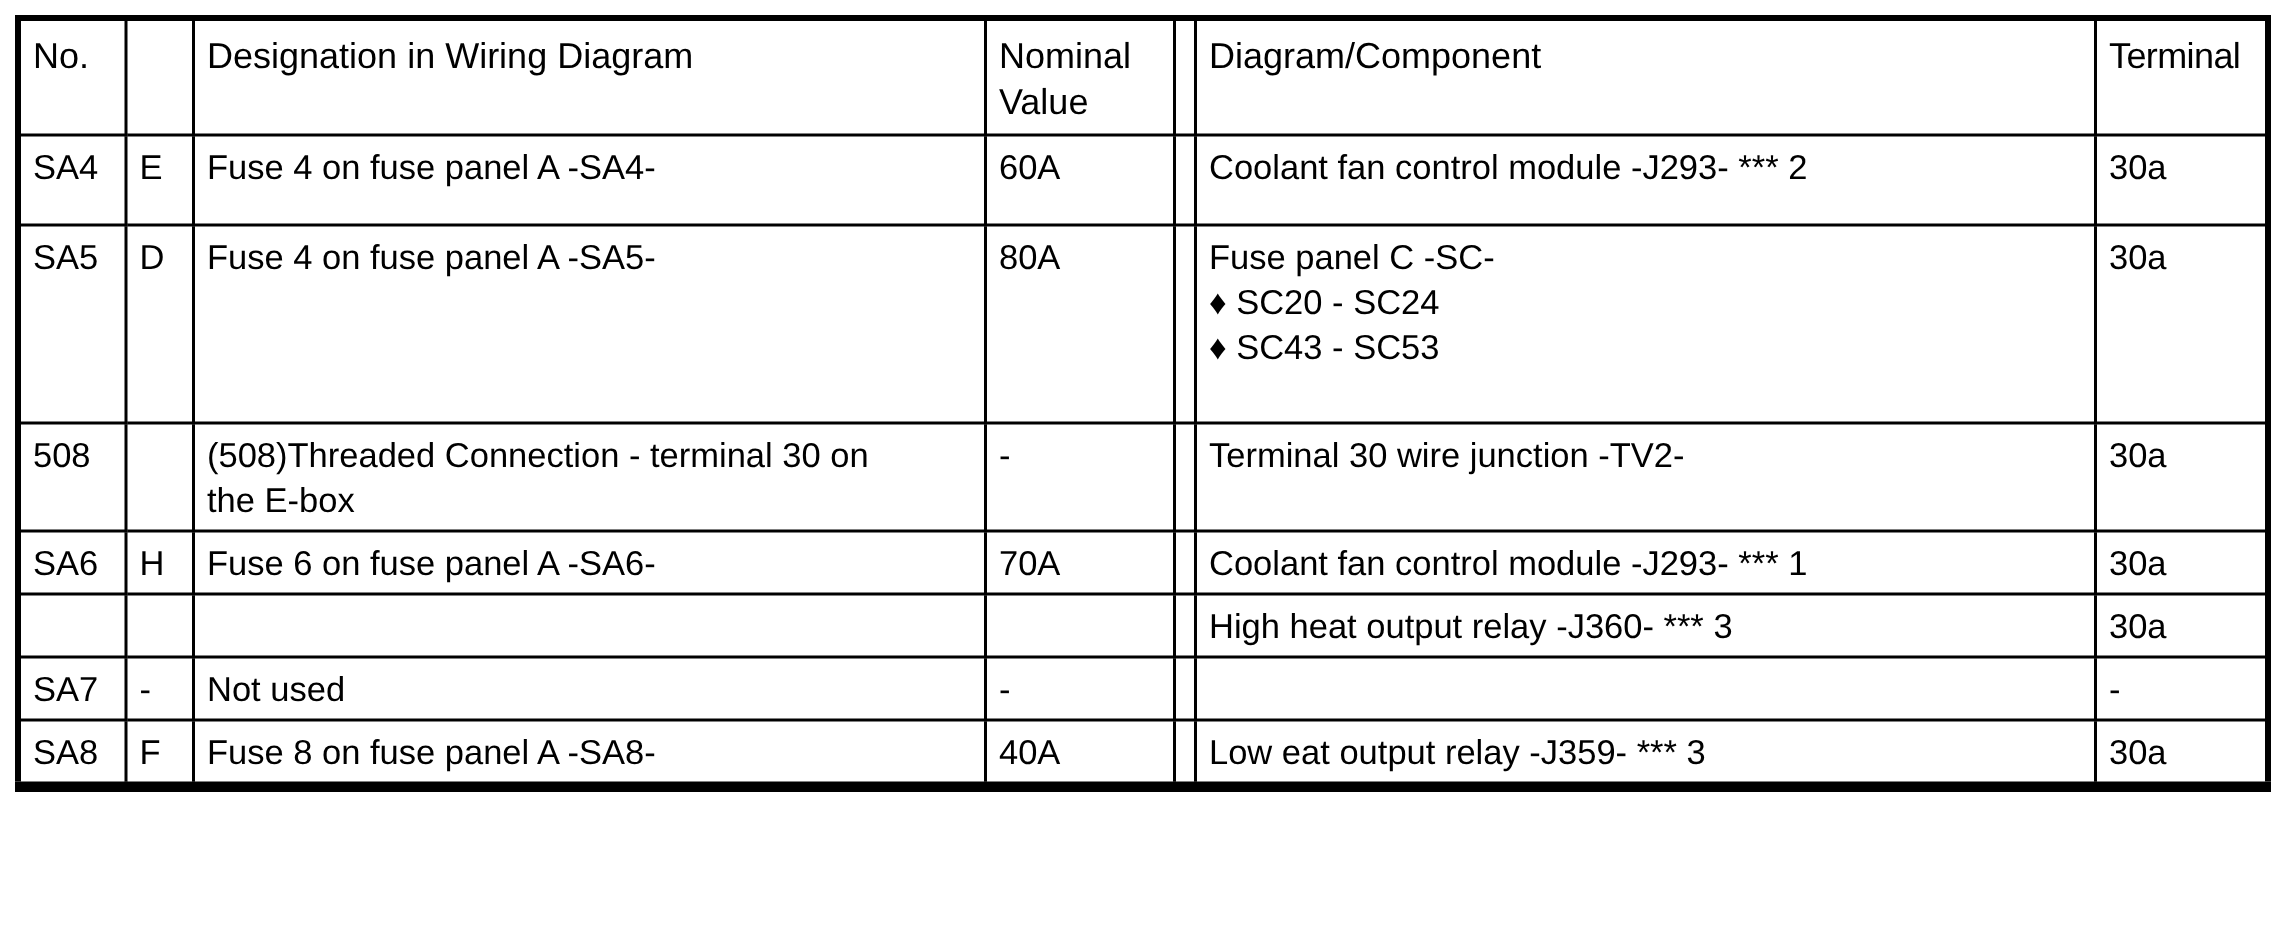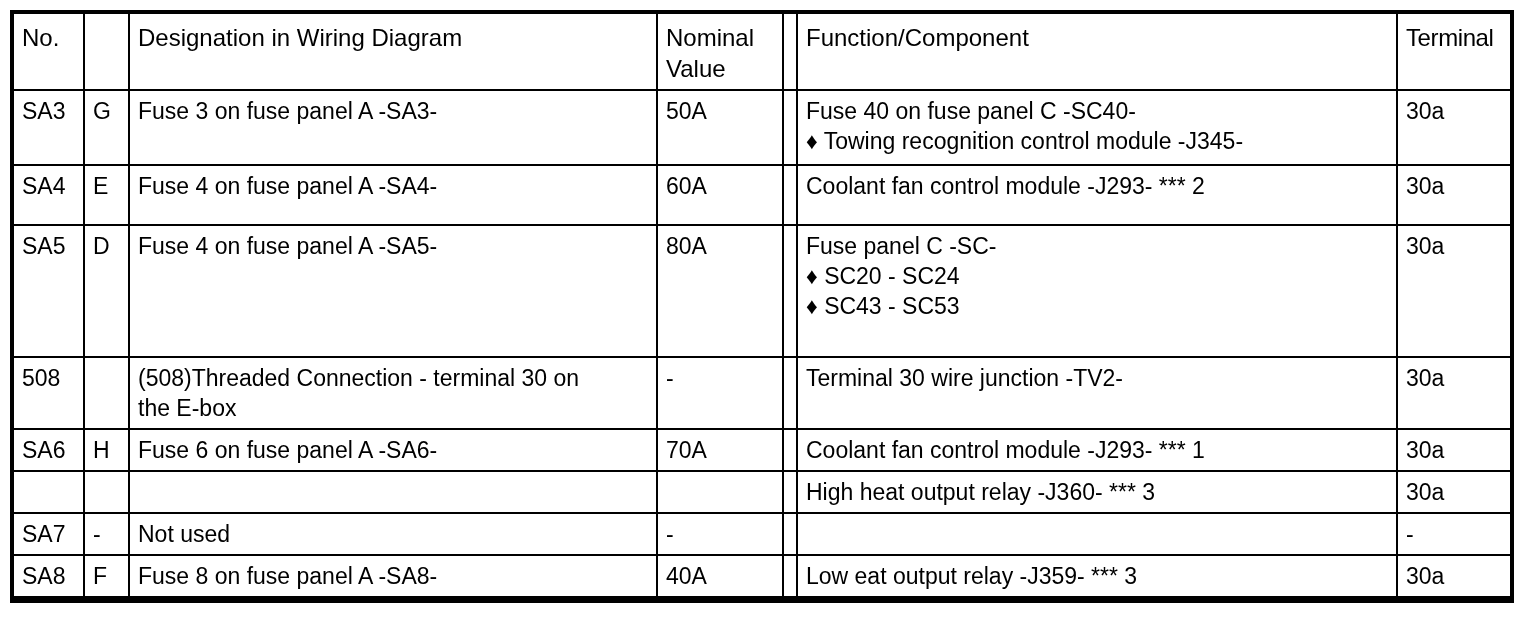--- a/index.html
+++ b/index.html
@@ -66,35 +66,25 @@
       <col style="width:115px">
     </colgroup>
     <thead>
       <tr style="height:68px">
         <th class="h-no">No.</th>
         <th class="h-letter"></th>
         <th class="h-designation">Designation in Wiring Diagram</th>
         <th class="h-nominal">Nominal
 Value</th>
         <th class="h-spacer"></th>
-        <th class="h-function">Function/Component</th>
+        <th class="h-function">Diagram/Component</th>
         <th class="h-terminal">Terminal</th>
       </tr>
     </thead>
     <tbody>
-      <tr style="height:75px">
-        <td class="c-no">SA3</td>
-        <td class="c-letter">G</td>
-        <td class="c-designation">Fuse 3 on fuse panel A -SA3-</td>
-        <td class="c-nominal">50A</td>
-        <td class="c-spacer"></td>
-        <td class="c-function">Fuse 40 on fuse panel C -SC40-
-♦ Towing recognition control module -J345-</td>
-        <td class="c-terminal">30a</td>
-      </tr>
       <tr style="height:60px">
         <td class="c-no">SA4</td>
         <td class="c-letter">E</td>
         <td class="c-designation">Fuse 4 on fuse panel A -SA4-</td>
         <td class="c-nominal">60A</td>
         <td class="c-spacer"></td>
         <td class="c-function">Coolant fan control module -J293- *** 2</td>
         <td class="c-terminal">30a</td>
       </tr>
       <tr style="height:132px">

